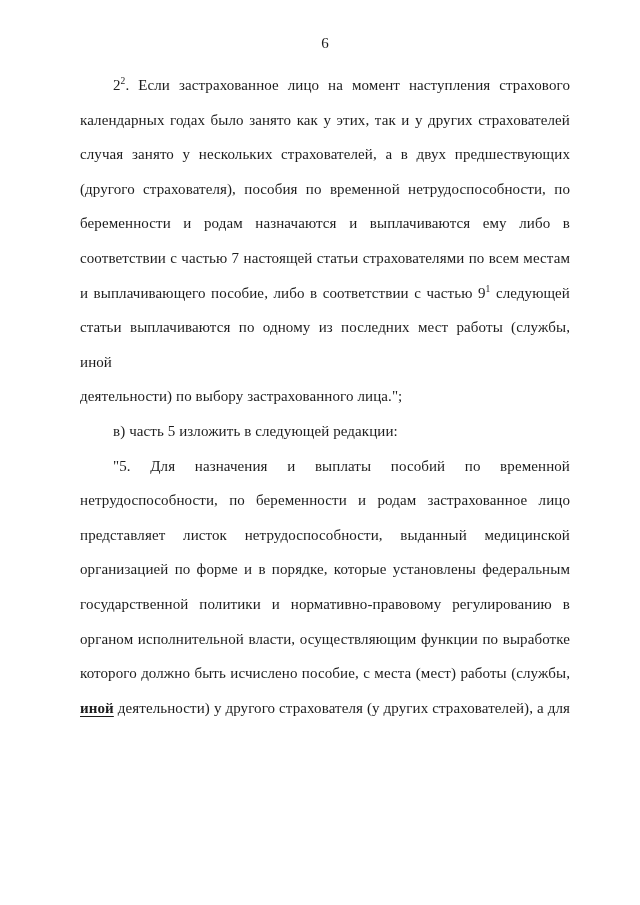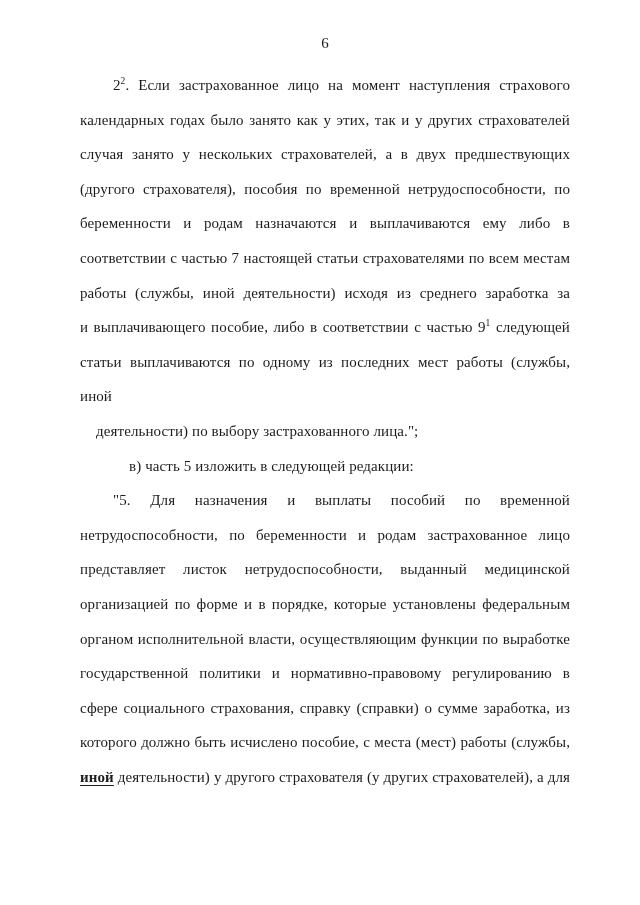--- a/index.html
+++ b/index.html
@@ -31,21 +31,20 @@
     line-height: 34.6px;
     text-align: justify;
     text-align-last: justify;
     letter-spacing: 0.1px;
   }
   .line.indent {
     text-indent: 33px;
   }
   .line.endline {
     text-align-last: left;
-    margin-left: 16px;
   }
   sup.sscript {
     font-size: 9.5px;
     line-height: 0;
     vertical-align: super;
   }
   .u {
     text-decoration: underline;
     text-decoration-thickness: 1px;
     text-underline-offset: 3px;
@@ -61,36 +60,34 @@
 
   <div class="doc-body">
 
     <div>
       <div class="line indent"><span>2</span><sup class="sscript">2</sup><span>. Если застрахованное лицо на момент наступления страхового</span></div>
       <div class="line">календарных годах было занято как у этих, так и у других страхователей</div>
       <div class="line">случая занято у нескольких страхователей, а в двух предшествующих</div>
       <div class="line">(другого страхователя), пособия по временной нетрудоспособности, по</div>
       <div class="line">беременности и родам назначаются и выплачиваются ему либо в</div>
       <div class="line">соответствии с частью 7 настоящей статьи страхователями по всем местам</div>
-      <div class="line">работы (службы, иной деятельности) исходя из среднего заработка за</div>
       <div class="line"><span>и выплачивающего пособие, либо в соответствии с частью 9</span><sup class="sscript">1</sup><span> следующей</span></div>
       <div class="line">статьи выплачиваются по одному из последних мест работы (службы, иной</div>
       <div class="line endline">деятельности) по выбору застрахованного лица.";</div>
     </div>
 
     <div>
       <div class="line indent endline">в) часть 5 изложить в следующей редакции:</div>
     </div>
 
     <div>
       <div class="line indent">"5. Для назначения и выплаты пособий по временной</div>
       <div class="line">нетрудоспособности, по беременности и родам застрахованное лицо</div>
       <div class="line">представляет листок нетрудоспособности, выданный медицинской</div>
       <div class="line">организацией по форме и в порядке, которые установлены федеральным</div>
+      <div class="line">государственной политики и нормативно-правовому регулированию в</div>
       <div class="line">органом исполнительной власти, осуществляющим функции по выработке</div>
-      <div class="line">государственной политики и нормативно-правовому регулированию в</div>
-      <div class="line">сфере социального страхования, справку (справки) о сумме заработка, из</div>
       <div class="line">которого должно быть исчислено пособие, с места (мест) работы (службы,</div>
       <div class="line"><span class="u">иной</span><span> деятельности) у другого страхователя (у других страхователей), а для</span></div>
     </div>
 
   </div>
 </div>
 
 </body></html>

